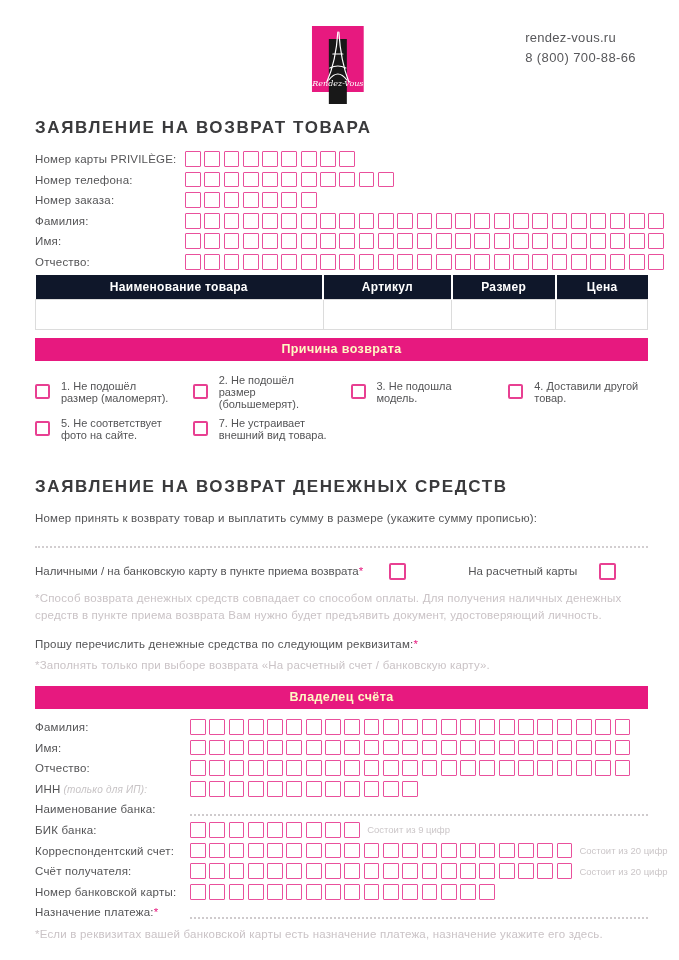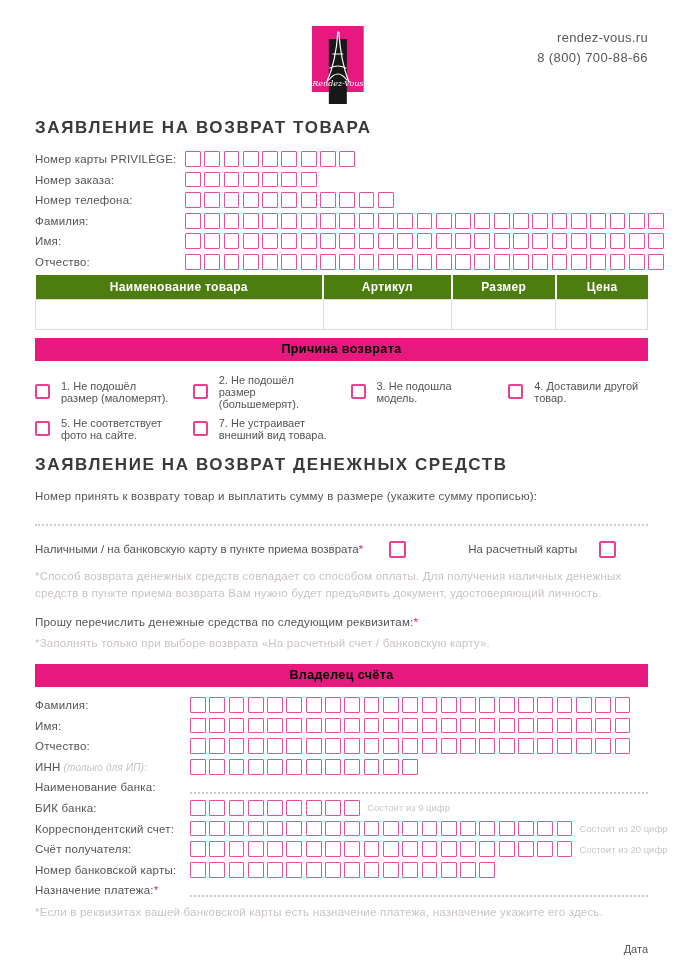--- a/index.html
+++ b/index.html
@@ -10,21 +10,21 @@
     font-family: "Liberation Sans", "DejaVu Sans", sans-serif;
     color: #525254;
     position: relative;
     overflow: hidden;
   }
   .page { padding: 26px 31px 0 35px; position: relative; }
 
   
   .header { position: relative; height: 78px; }
   .logo { position: absolute; left: 50%; transform: translateX(-58%); top: 0; width: 52px; height: 78px; }
-  .contact { position: absolute; right: 0; top: 4px; text-align: right; color:#57575a; }
+  .contact { position: absolute; right: 12px; top: 4px; text-align: left; color:#57575a; }
   .contact .site { font-size: 13px; letter-spacing: .3px; }
   .contact .phone { font-size: 13px; margin-top: 5px; letter-spacing: .4px; }
 
   
   .doc-title {
     text-align: left; font-size: 17px; font-weight: bold; color: #3a3a3c;
     letter-spacing: 1.6px; margin-top: 14px;
   }
 
   
@@ -35,38 +35,38 @@
   .lnote { color: #c7c3c5; font-size: 10px; font-style: italic; }
   .boxes { display: flex; gap: 3.5px; }
   .box { width: 15.8px; height: 15.8px; border: 1.6px solid #e9509c; background: #fff; border-radius: 1px; flex: 0 0 auto; }
   .suffix { font-size: 9.5px; color: #cbc6c8; margin-left: 7px; white-space: nowrap; }
   .dotline { flex: 1; border-bottom: 2px dotted #cfcbcd; height: 13px; }
   .ast { color: #e7197f; }
 
   
   table.items { width: 100%; border-collapse: collapse; margin-top: 5px; }
   table.items th {
-    background: #4d7c0f; color: #fff; font-size: 12px; font-weight: bold;
+    background: #0f172a; color: #fff; font-size: 12px; font-weight: bold;
     padding: 5px 4px; letter-spacing: .3px; border-right: 2px solid #fff;
   }
   table.items th:last-child { border-right: none; }
   table.items td { border: 1px solid #dcdcdc; height: 30px; }
   .bar {
-    background: #e7197f; color: #000000; text-align: center; font-size: 12.5px;
+    background: #e7197f; color: #fef9c3; text-align: center; font-size: 12.5px;
     font-weight: bold; letter-spacing: .4px; padding: 4px 0 5px; margin-top: 8px;
   }
 
   
   .reasons { display: grid; grid-template-columns: 1fr 1fr 1fr 1fr; column-gap: 18px; row-gap: 7px; margin-top: 13px; }
   .reason { display: flex; align-items: center; }
   .cb { width: 15px; height: 15px; border: 2px solid #e84092; border-radius: 2px; background: #fff; flex: 0 0 auto; }
   .reason .rtext { font-size: 11px; color: #545456; margin-left: 11px; }
 
   
-  .title2 { margin-top: 14px; }
+  .title2 { margin-top: 36px; }
   .plain { font-size: 11.5px; color: #545456; margin-top: 15px; letter-spacing: .2px; }
   .fulldots { border-bottom: 2px dotted #d2ced0; height: 1px; margin-top: 22px; }
   .optrow { display: flex; align-items: center; margin-top: 15px; }
   .optrow .cb { width: 17px; height: 17px; }
   .optlabel { font-size: 11.5px; color: #545456; }
   .optrow .cb1 { margin-left: 26px; }
   .optlabel.second { margin-left: 62px; }
   .optrow .cb2 { margin-left: 22px; }
   .note { font-size: 11.5px; color: #cac3c6; margin-top: 10px; line-height: 1.45; letter-spacing: .2px; }
   .bank { margin-top: 12px; }
@@ -116,38 +116,38 @@
           <span class="box"></span>
           <span class="box"></span>
           <span class="box"></span>
           <span class="box"></span>
           <span class="box"></span>
           <span class="box"></span>
           <span class="box"></span>
         </div>
       </div>
       <div class="frow">
+        <span class="flabel">Номер телефона:</span>
+        <div class="boxes">
+          <span class="box"></span>
+          <span class="box"></span>
+          <span class="box"></span>
+          <span class="box"></span>
+          <span class="box"></span>
+          <span class="box"></span>
+          <span class="box"></span>
+          <span class="box"></span>
+          <span class="box"></span>
+          <span class="box"></span>
+          <span class="box"></span>
+        </div>
+      </div>
+      <div class="frow">
         <span class="flabel">Номер заказа:</span>
         <div class="boxes">
-          <span class="box"></span>
-          <span class="box"></span>
-          <span class="box"></span>
-          <span class="box"></span>
-          <span class="box"></span>
-          <span class="box"></span>
-          <span class="box"></span>
-        </div>
-      </div>
-      <div class="frow">
-        <span class="flabel">Номер телефона:</span>
-        <div class="boxes">
-          <span class="box"></span>
-          <span class="box"></span>
-          <span class="box"></span>
-          <span class="box"></span>
           <span class="box"></span>
           <span class="box"></span>
           <span class="box"></span>
           <span class="box"></span>
           <span class="box"></span>
           <span class="box"></span>
           <span class="box"></span>
         </div>
       </div>
       <div class="frow">

